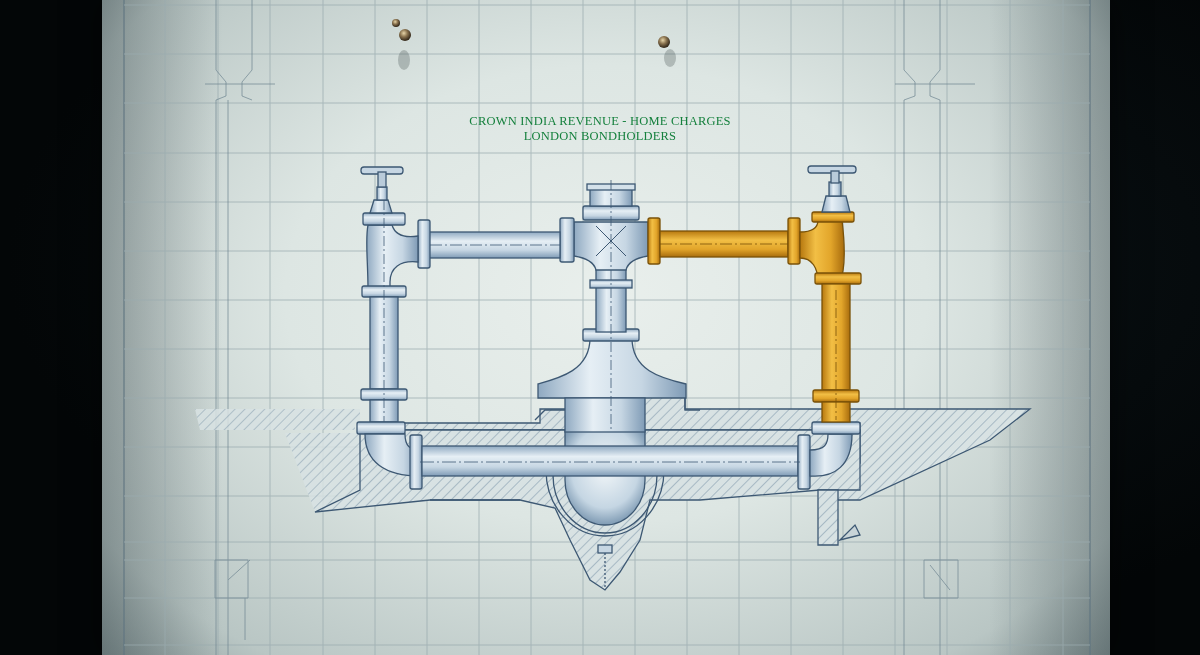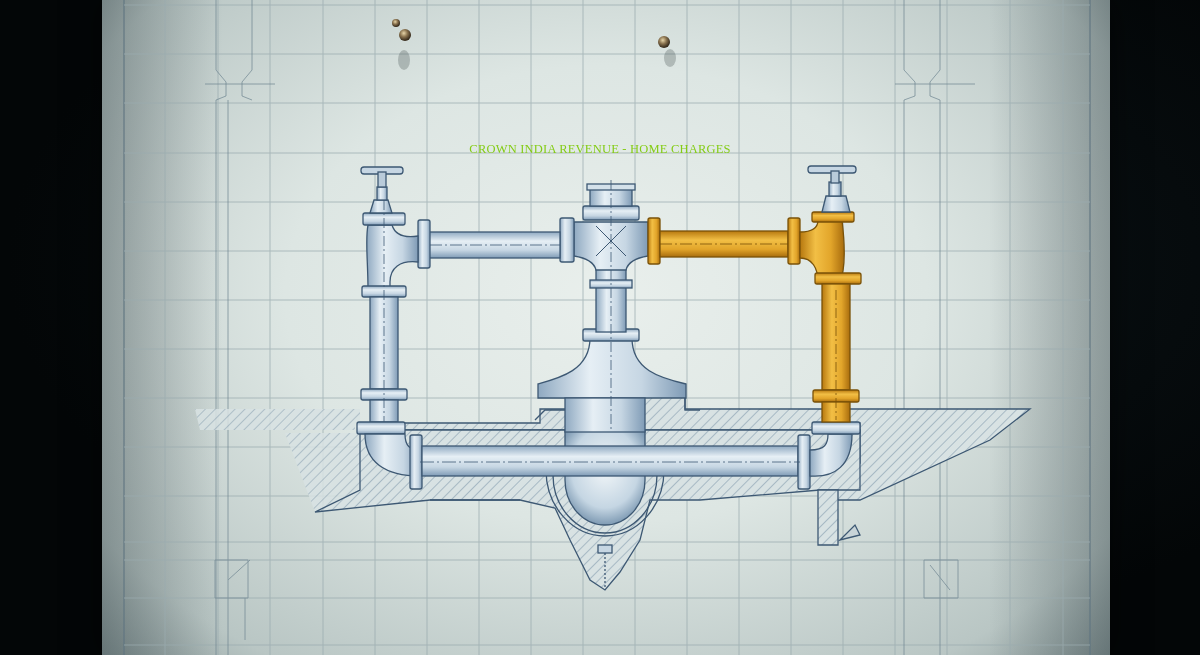--- a/index.html
+++ b/index.html
@@ -3,21 +3,21 @@
 <meta charset="utf-8">
 <style>
   html,body{margin:0;padding:0;}
   body{width:1200px;height:655px;overflow:hidden;background:#05090b;position:relative;font-family:"Liberation Serif","DejaVu Serif",serif;}
   .backdrop{position:absolute;inset:0;background:radial-gradient(ellipse at 60% 40%,#0c1519 0%,#030607 70%);}
   .paper{position:absolute;left:102px;top:0;width:1008px;height:655px;
     background:radial-gradient(ellipse at 50% 45%,#e9efec 0%,#dde6e3 45%,#b9c6c4 85%,#8d9c9c 100%);
     box-shadow:0 0 30px rgba(0,0,0,.6);}
   .paper-vignette{position:absolute;inset:0;background:linear-gradient(90deg,rgba(30,45,50,.35) 0%,rgba(0,0,0,0) 12%,rgba(0,0,0,0) 88%,rgba(30,45,50,.35) 100%);pointer-events:none;}
   svg.drawing{position:absolute;left:0;top:0;}
-  .title{position:absolute;left:440px;top:114px;width:320px;text-align:center;color:#84cc16;font-size:12.5px;letter-spacing:.2px;line-height:15px;margin-top:28px;}
+  .title{position:absolute;left:440px;top:114px;width:320px;text-align:center;color:#15803d;font-size:12.5px;letter-spacing:.2px;line-height:15px;}
   .title div{white-space:nowrap;}
 </style>
 </head>
 <body>
 
 <div class="backdrop"></div>
 <div class="paper">
     <div class="paper-vignette"></div>
   </div>
 
@@ -206,13 +206,14 @@
   <g stroke="#3d5873" stroke-width="1.3">
     <path d="M822 212 L826 196 L846 196 L850 212 Z" fill="url(#steelV)"></path>
     <rect x="829" y="182" width="12" height="14" fill="url(#steelV)"></rect>
     <rect x="808" y="166" width="48" height="7" rx="3" fill="#c6d6e3"></rect>
     <rect x="831" y="171" width="8" height="12" fill="#b9cbda"></rect>
   </g>
 </svg>
 
 <div class="title">
   <div>CROWN INDIA REVENUE - HOME CHARGES</div>
+  <div>LONDON BONDHOLDERS</div>
 </div>
 
 </body></html>

